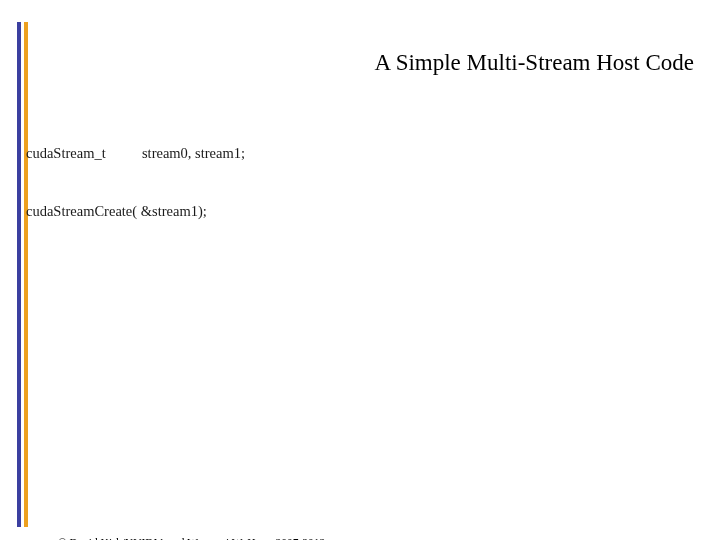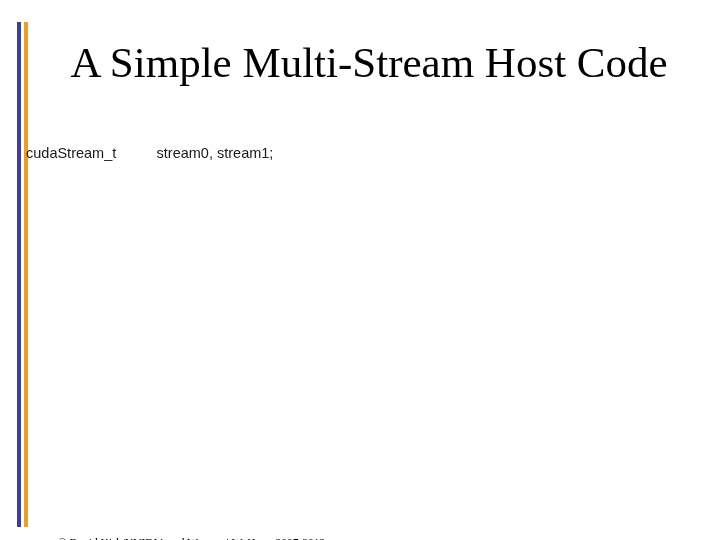--- a/index.html
+++ b/index.html
@@ -25,41 +25,41 @@
   }
   .bar-blue  { left: 17px; background: #3b3fa0; }
   .bar-orange{ left: 24px; background: #eda01f; }
 
   
   #title {
     position: absolute;
     left: 44px;
     top: 42px;
     width: 650px;
-    text-align: center;
+    text-align: right;
     font-family: "Liberation Serif", serif;
-    font-size: 43px;
+    font-size: 23px;
     line-height: 42px;
     color: #000000;
     white-space: nowrap;
   }
 
   
   #code {
     position: absolute;
     left: 26px;
     top: 106px;
     width: 660px;
     font-family: "Liberation Sans", sans-serif;
     font-size: 14.5px;
     line-height: 19.2px;
     color: #1a1a1a;
     white-space: pre;
   }
-  #code .line { white-space: pre; }
+  #code .line { white-space: pre; font-family: Liberation Serif, serif; }
   #code .blank { height: 19.2px; }
 
   
   #footer {
     position: absolute;
     left: 58px;
     top: 508px;
     font-family: "Liberation Serif", serif;
     font-size: 11.5px;
     line-height: 14px;
@@ -72,20 +72,21 @@
 
 <div id="slide">
 
   <div class="bar bar-blue"></div>
   <div class="bar bar-orange"></div>
 
   <div id="title">A Simple Multi-Stream Host Code</div>
 
   <div id="code">
     <div class="line">cudaStream_t          stream0, stream1;</div>
+    <div class="line">cudaStreamCreate( &amp;stream1);</div>
 
     <div class="blank"></div>
     <div class="blank"></div>
 
     
 
     
     
 
     

